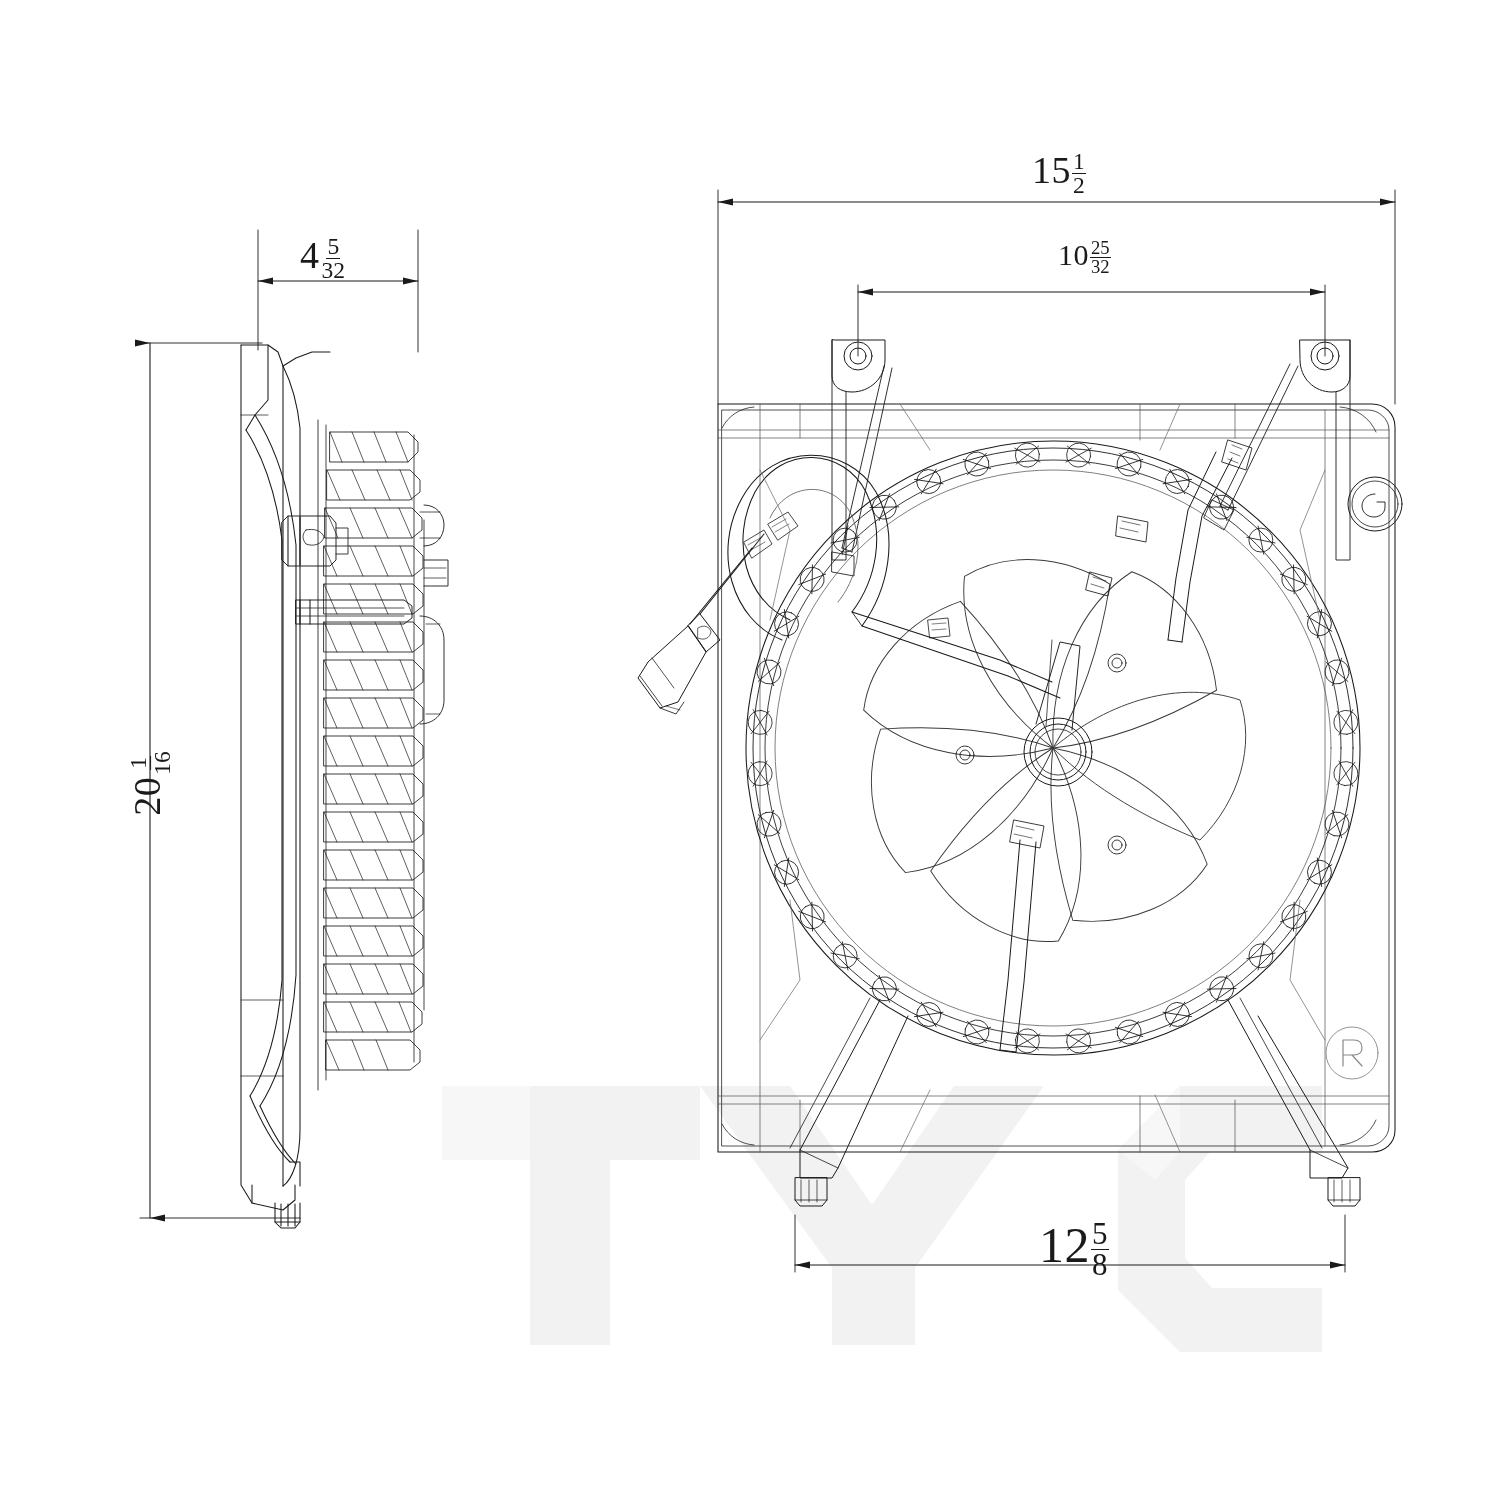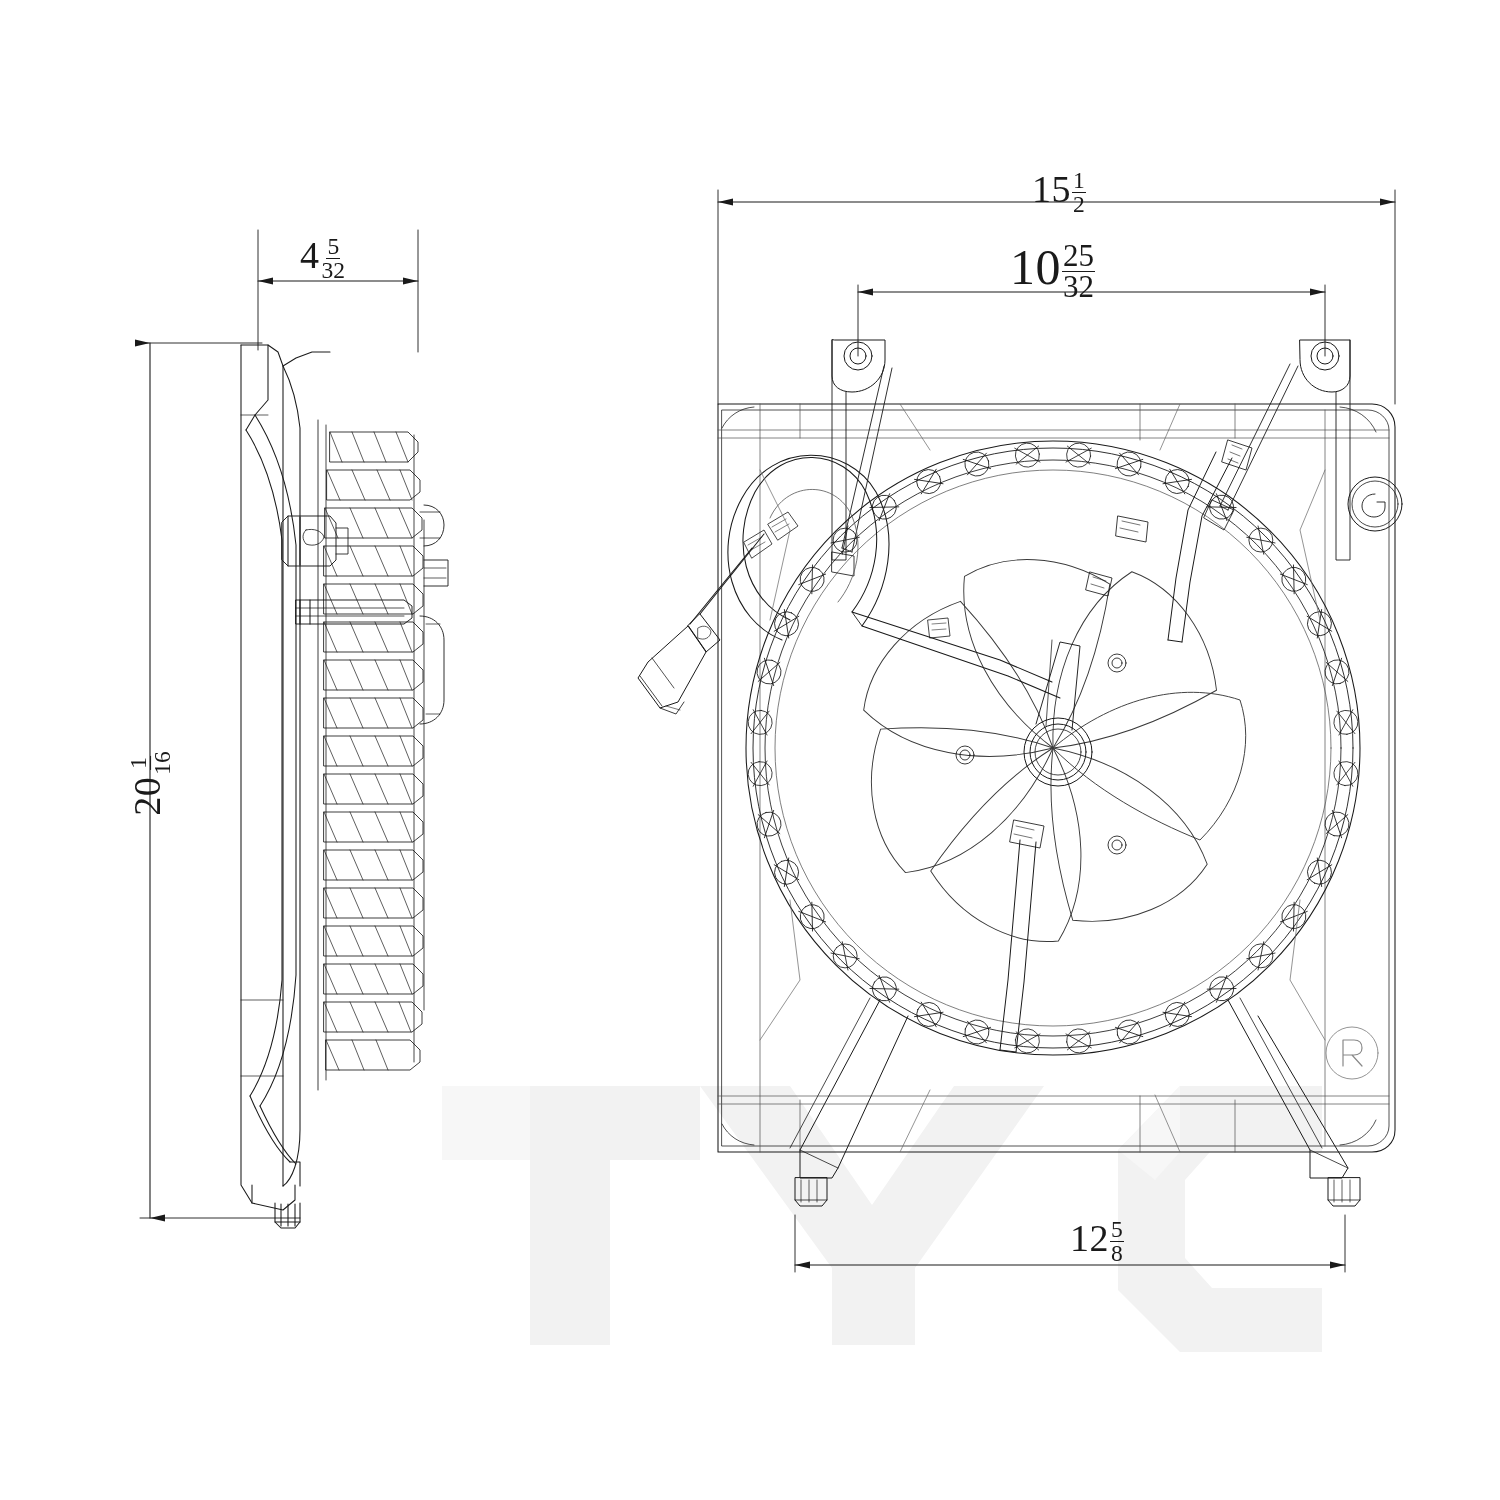--- a/index.html
+++ b/index.html
@@ -571,34 +571,34 @@
       </span>
   </div>
 
   <div class="dim-text rot-90" style="left:70px; top:758px; width:160px; text-align:center; font-size:38px;">
     <span class="whole">20</span><span class="frac">
         <span class="num">1</span>
         <span class="den">16</span>
       </span>
   </div>
 
-  <div class="dim-text" style="left:1032px; top:148px; font-size:38px;margin-top:19px;">
+  <div class="dim-text" style="left:1032px; top:148px; font-size:38px;">
     <span class="whole">15</span><span class="frac">
         <span class="num">1</span>
         <span class="den">2</span>
       </span>
   </div>
 
-  <div class="dim-text" style="left:1010px; top:238px; font-size:50px;text-align:right;">
+  <div class="dim-text" style="left:1058px; top:238px; font-size:30px;text-align:right;">
     <span class="whole">10</span><span class="frac">
         <span class="num">25</span>
         <span class="den">32</span>
       </span>
   </div>
 
-  <div class="dim-text" style="left:1070px; top:1216px; font-size:38px;">
+  <div class="dim-text" style="left:1039px; top:1216px; font-size:50px;">
     <span class="whole">12</span><span class="frac">
         <span class="num">5</span>
         <span class="den">8</span>
       </span>
   </div>
 
 </div>
 
 </body></html>

